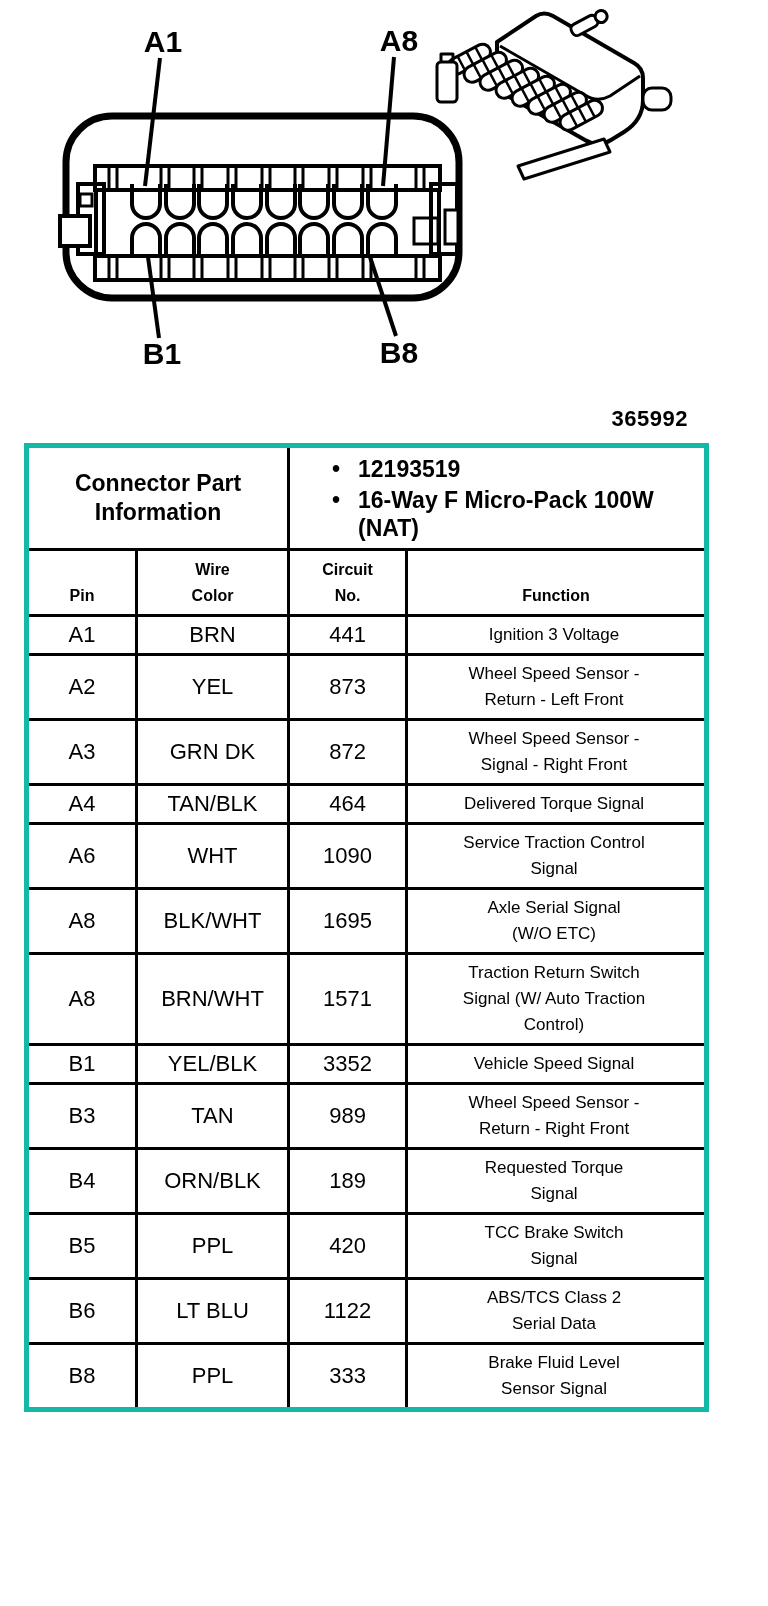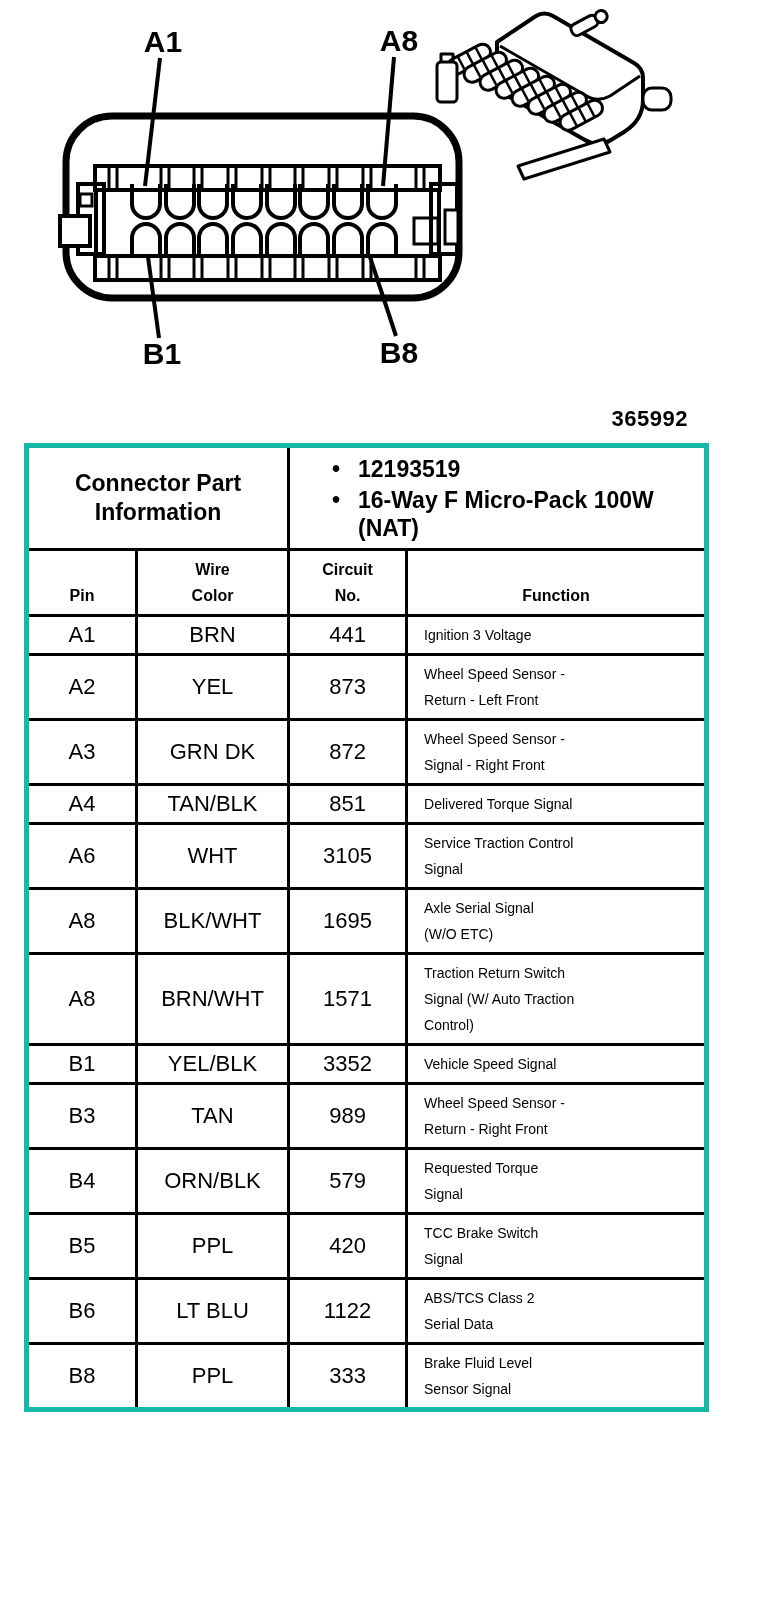--- a/index.html
+++ b/index.html
@@ -29,21 +29,21 @@
   .pi-bullets .dot{flex:0 0 26px;width:26px;}
   .hdr-row{height:66px;}
   td.hdr{
     font-weight:700;font-size:16px;text-align:center;vertical-align:bottom;
     padding-bottom:5px;line-height:26px;white-space:pre-line;
   }
   td.c-pin,td.c-color,td.c-circuit{
     text-align:center;vertical-align:middle;font-size:22px;padding:5px 2px;line-height:26px;
   }
   td.c-func{
-    text-align:left;vertical-align:middle;font-size:14px;padding:5px 6px 5px 16px;
+    text-align:center;vertical-align:middle;font-size:17px;padding:5px 6px 5px 2px;
     line-height:26px;white-space:pre-line;
   }
   td.b-thick{border-left:5px solid #000;}
 </style>
 </head>
 <body>
 
 <div class="figure">
   <svg width="768" height="402" viewBox="0 0 768 402">
 
@@ -170,27 +170,27 @@
       <tr>
         <td class="c-pin">A3</td>
         <td class="c-color">GRN DK</td>
         <td class="c-circuit">872</td>
         <td class="c-func b-thick">Wheel Speed Sensor -
 Signal - Right Front</td>
       </tr>
       <tr>
         <td class="c-pin">A4</td>
         <td class="c-color">TAN/BLK</td>
-        <td class="c-circuit">851</td>
+        <td class="c-circuit">464</td>
         <td class="c-func b-thick">Delivered Torque Signal</td>
       </tr>
       <tr>
         <td class="c-pin">A6</td>
         <td class="c-color">WHT</td>
-        <td class="c-circuit">3105</td>
+        <td class="c-circuit">1090</td>
         <td class="c-func b-thick">Service Traction Control
 Signal</td>
       </tr>
       <tr>
         <td class="c-pin">A8</td>
         <td class="c-color">BLK/WHT</td>
         <td class="c-circuit">1695</td>
         <td class="c-func b-thick">Axle Serial Signal
 (W/O ETC)</td>
       </tr>
@@ -211,21 +211,21 @@
       <tr>
         <td class="c-pin">B3</td>
         <td class="c-color">TAN</td>
         <td class="c-circuit">989</td>
         <td class="c-func b-thick">Wheel Speed Sensor -
 Return - Right Front</td>
       </tr>
       <tr>
         <td class="c-pin">B4</td>
         <td class="c-color">ORN/BLK</td>
-        <td class="c-circuit">579</td>
+        <td class="c-circuit">189</td>
         <td class="c-func b-thick">Requested Torque
 Signal</td>
       </tr>
       <tr>
         <td class="c-pin">B5</td>
         <td class="c-color">PPL</td>
         <td class="c-circuit">420</td>
         <td class="c-func b-thick">TCC Brake Switch
 Signal</td>
       </tr>

